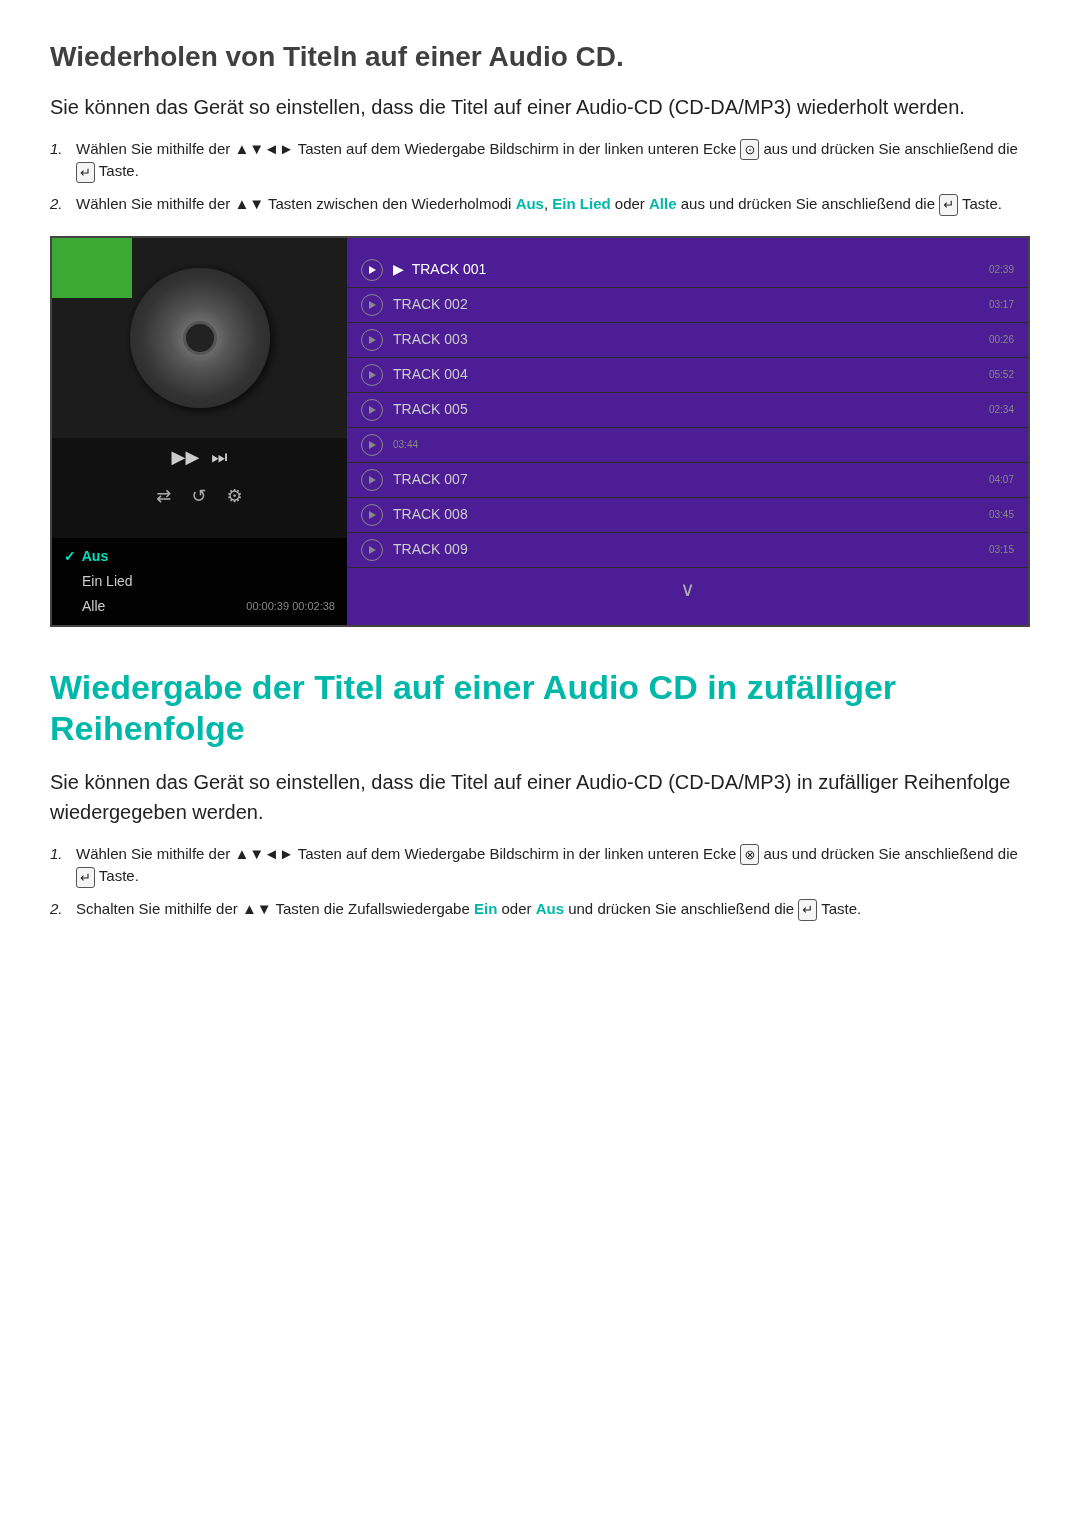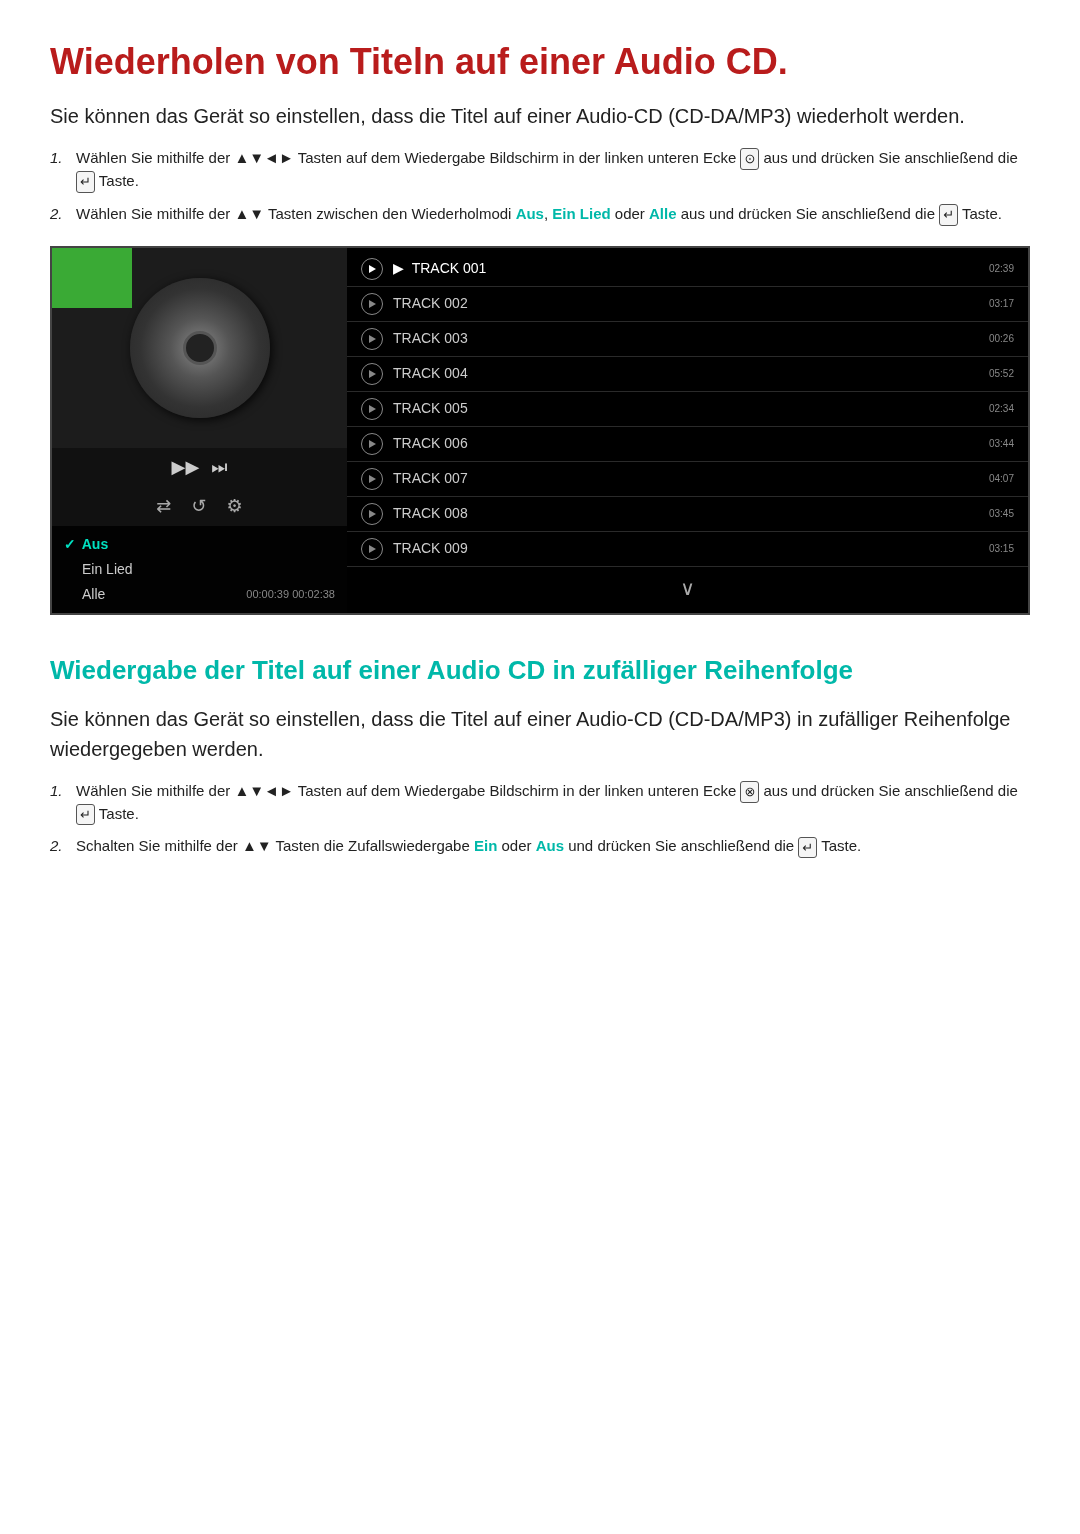--- a/index.html
+++ b/index.html
@@ -6,28 +6,28 @@
     body {
       font-family: Arial, sans-serif;
       background: #ffffff;
       color: #222;
       font-size: 15px;
       line-height: 1.5;
       padding: 40px 50px;
       max-width: 1080px;
     }
     h1 {
-      font-size: 36px;
+      font-size: 28px;
       font-weight: bold;
-      color: #b91c1c;
+      color: #404040;
       margin-bottom: 18px;
       line-height: 1.2;
     }
     h2 {
-      font-size: 26px;
+      font-size: 34px;
       font-weight: bold;
       color: #00b8a9;
       margin-bottom: 18px;
       line-height: 1.2;
     }
     .intro-text {
       margin-bottom: 16px;
       font-size: 20px;
       color: #222;
     }
@@ -178,23 +178,23 @@
     }
     .bottom-icon {
       color: #aaa;
       font-size: 18px;
       cursor: pointer;
     }
 
     
     .player-right {
       flex: 1;
-      background: #000000;
+      background: #4c1d95;
       overflow-y: auto;
-      padding: 4px 0;
+      padding: 15px 0;
     }
 
     .track-item {
       display: flex;
       align-items: center;
       padding: 6px 14px;
       border-bottom: 1px solid #2a2a2a;
       color: #ccc;
       font-size: 14px;
     }
@@ -345,21 +345,20 @@
           </div>
           <span class="track-name">TRACK 005</span>
           <span class="track-duration">02:34</span>
         </div>
         <div class="track-item">
           <div class="track-play-icon">
             <svg viewBox="0 0 10 10" fill="#888">
               <polygon points="2,1 9,5 2,9"></polygon>
             </svg>
           </div>
-          <span class="track-name">TRACK 006</span>
           <span class="track-duration">03:44</span>
         </div>
         <div class="track-item">
           <div class="track-play-icon">
             <svg viewBox="0 0 10 10" fill="#888">
               <polygon points="2,1 9,5 2,9"></polygon>
             </svg>
           </div>
           <span class="track-name">TRACK 007</span>
           <span class="track-duration">04:07</span>

